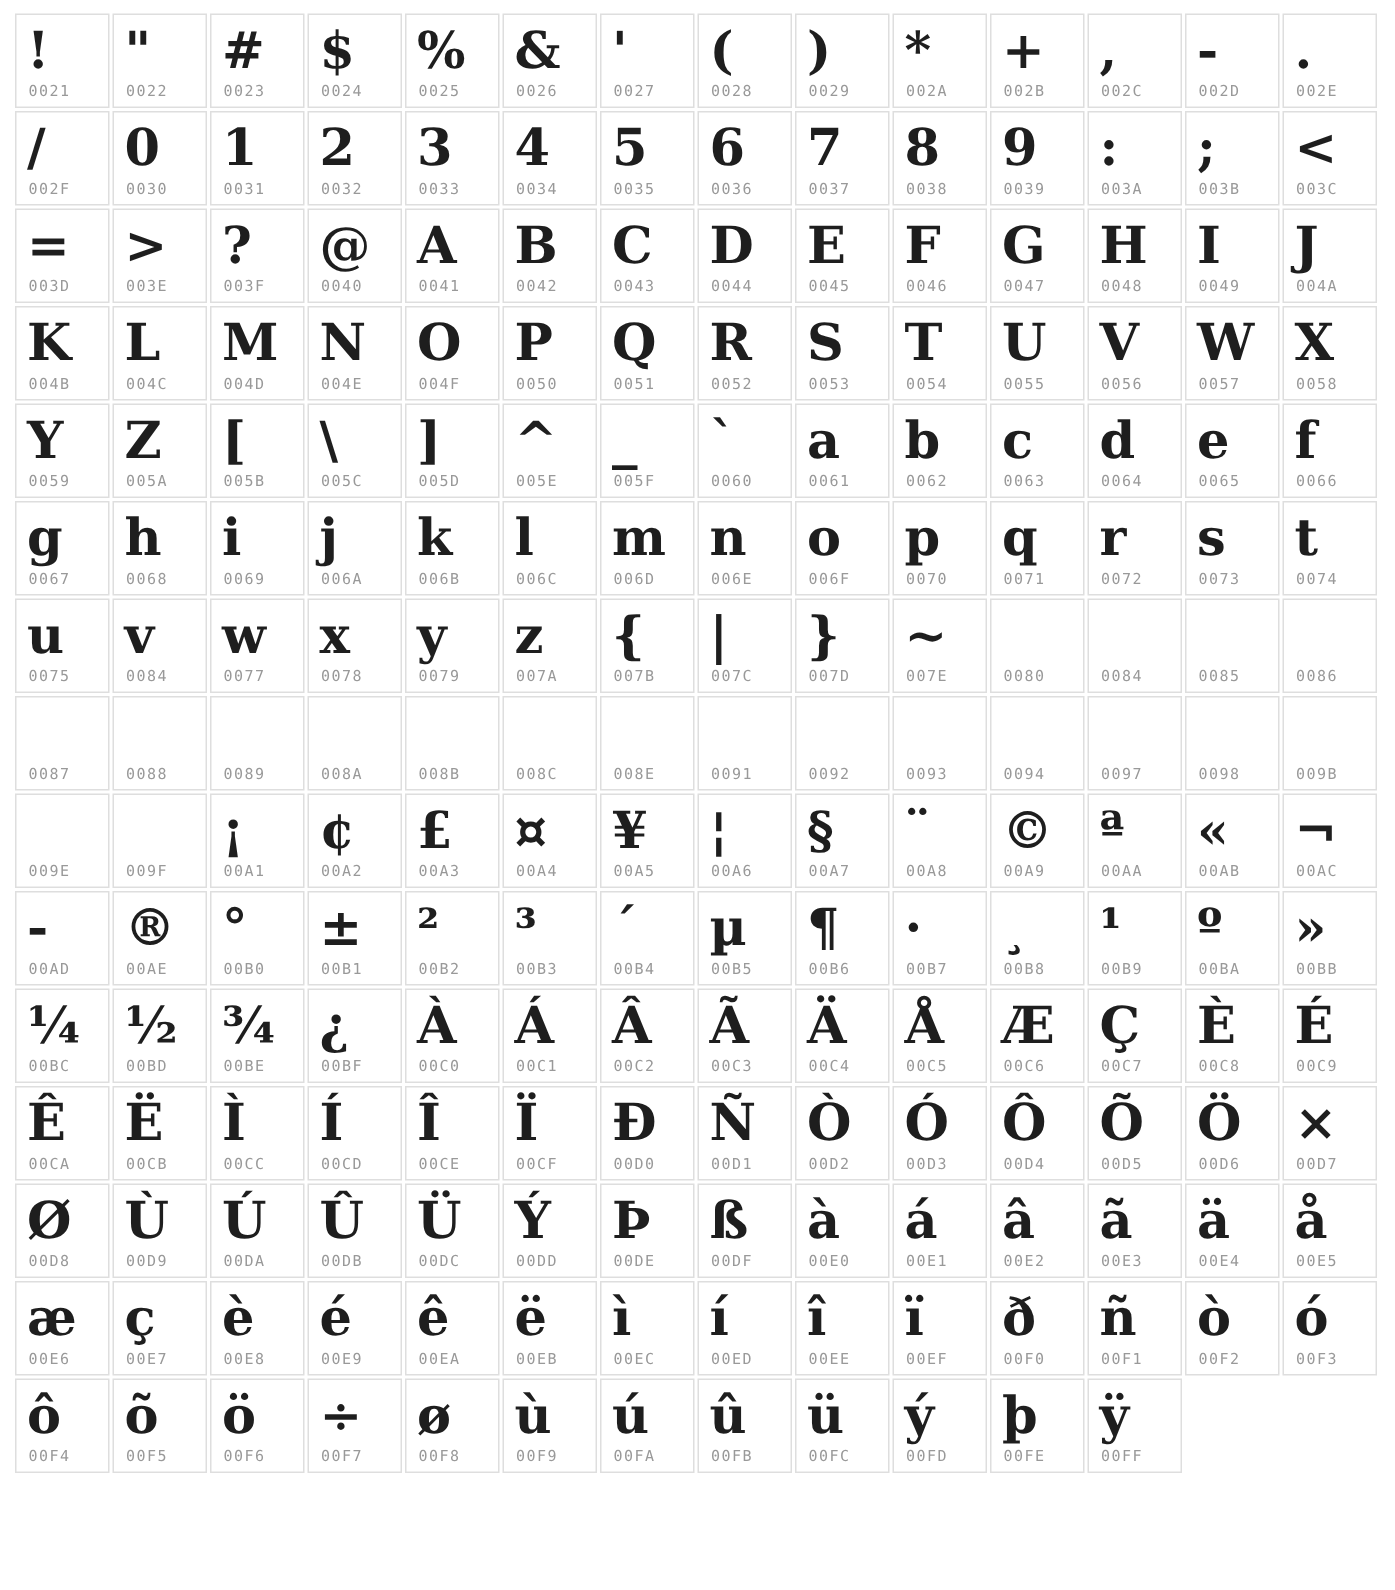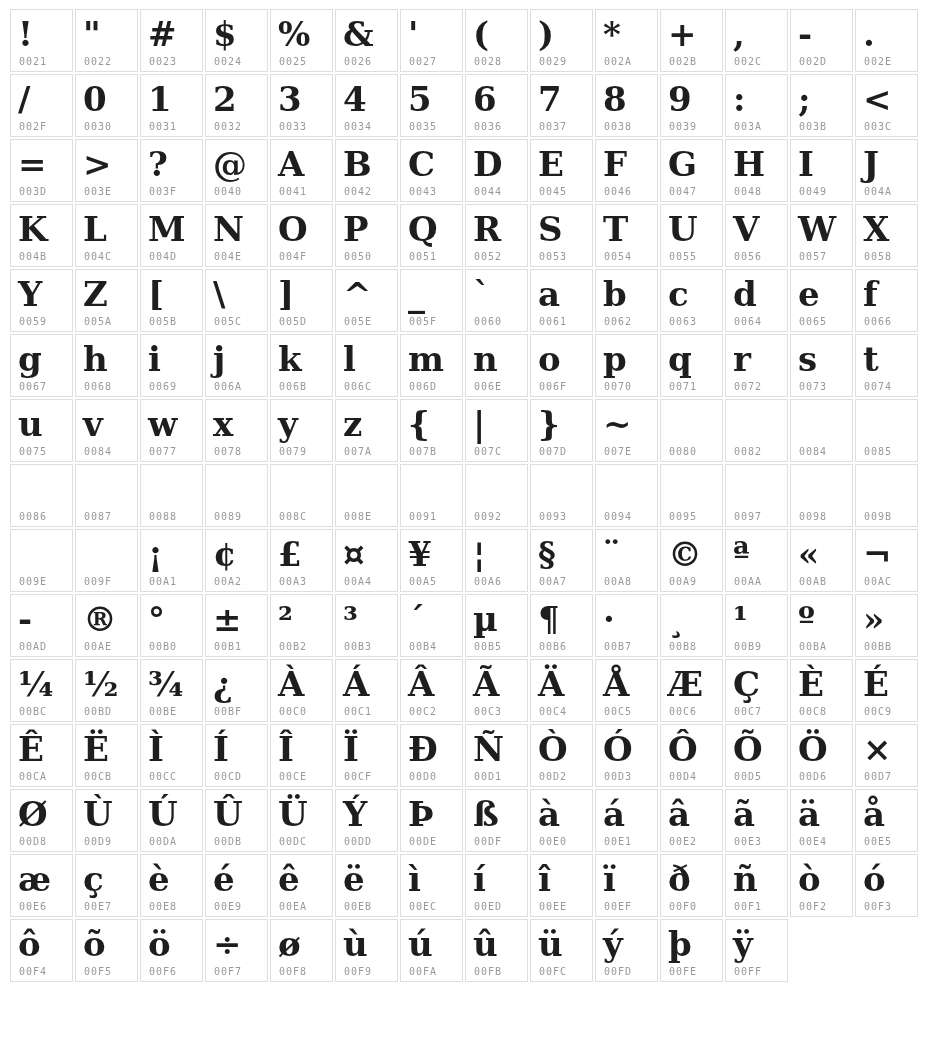--- a/index.html
+++ b/index.html
@@ -426,24 +426,20 @@
       <div class="cell">
         <div class="glyph">~</div>
         <div class="code">007E</div>
       </div>
       <div class="cell">
         <div class="glyph"></div>
         <div class="code">0080</div>
       </div>
       <div class="cell">
         <div class="glyph"></div>
-        <div class="code">0082</div>
-      </div>
-      <div class="cell">
-        <div class="glyph"></div>
         <div class="code">0084</div>
       </div>
       <div class="cell">
         <div class="glyph"></div>
         <div class="code">0085</div>
       </div>
       <div class="cell">
         <div class="glyph"></div>
         <div class="code">0086</div>
       </div>
@@ -454,20 +450,28 @@
       <div class="cell">
         <div class="glyph"></div>
         <div class="code">0088</div>
       </div>
       <div class="cell">
         <div class="glyph"></div>
         <div class="code">0089</div>
       </div>
       <div class="cell">
         <div class="glyph"></div>
+        <div class="code">008A</div>
+      </div>
+      <div class="cell">
+        <div class="glyph"></div>
+        <div class="code">008B</div>
+      </div>
+      <div class="cell">
+        <div class="glyph"></div>
         <div class="code">008C</div>
       </div>
       <div class="cell">
         <div class="glyph"></div>
         <div class="code">008E</div>
       </div>
       <div class="cell">
         <div class="glyph"></div>
         <div class="code">0091</div>
       </div>
@@ -475,24 +479,20 @@
         <div class="glyph"></div>
         <div class="code">0092</div>
       </div>
       <div class="cell">
         <div class="glyph"></div>
         <div class="code">0093</div>
       </div>
       <div class="cell">
         <div class="glyph"></div>
         <div class="code">0094</div>
-      </div>
-      <div class="cell">
-        <div class="glyph"></div>
-        <div class="code">0095</div>
       </div>
       <div class="cell">
         <div class="glyph"></div>
         <div class="code">0097</div>
       </div>
       <div class="cell">
         <div class="glyph"></div>
         <div class="code">0098</div>
       </div>
       <div class="cell">

